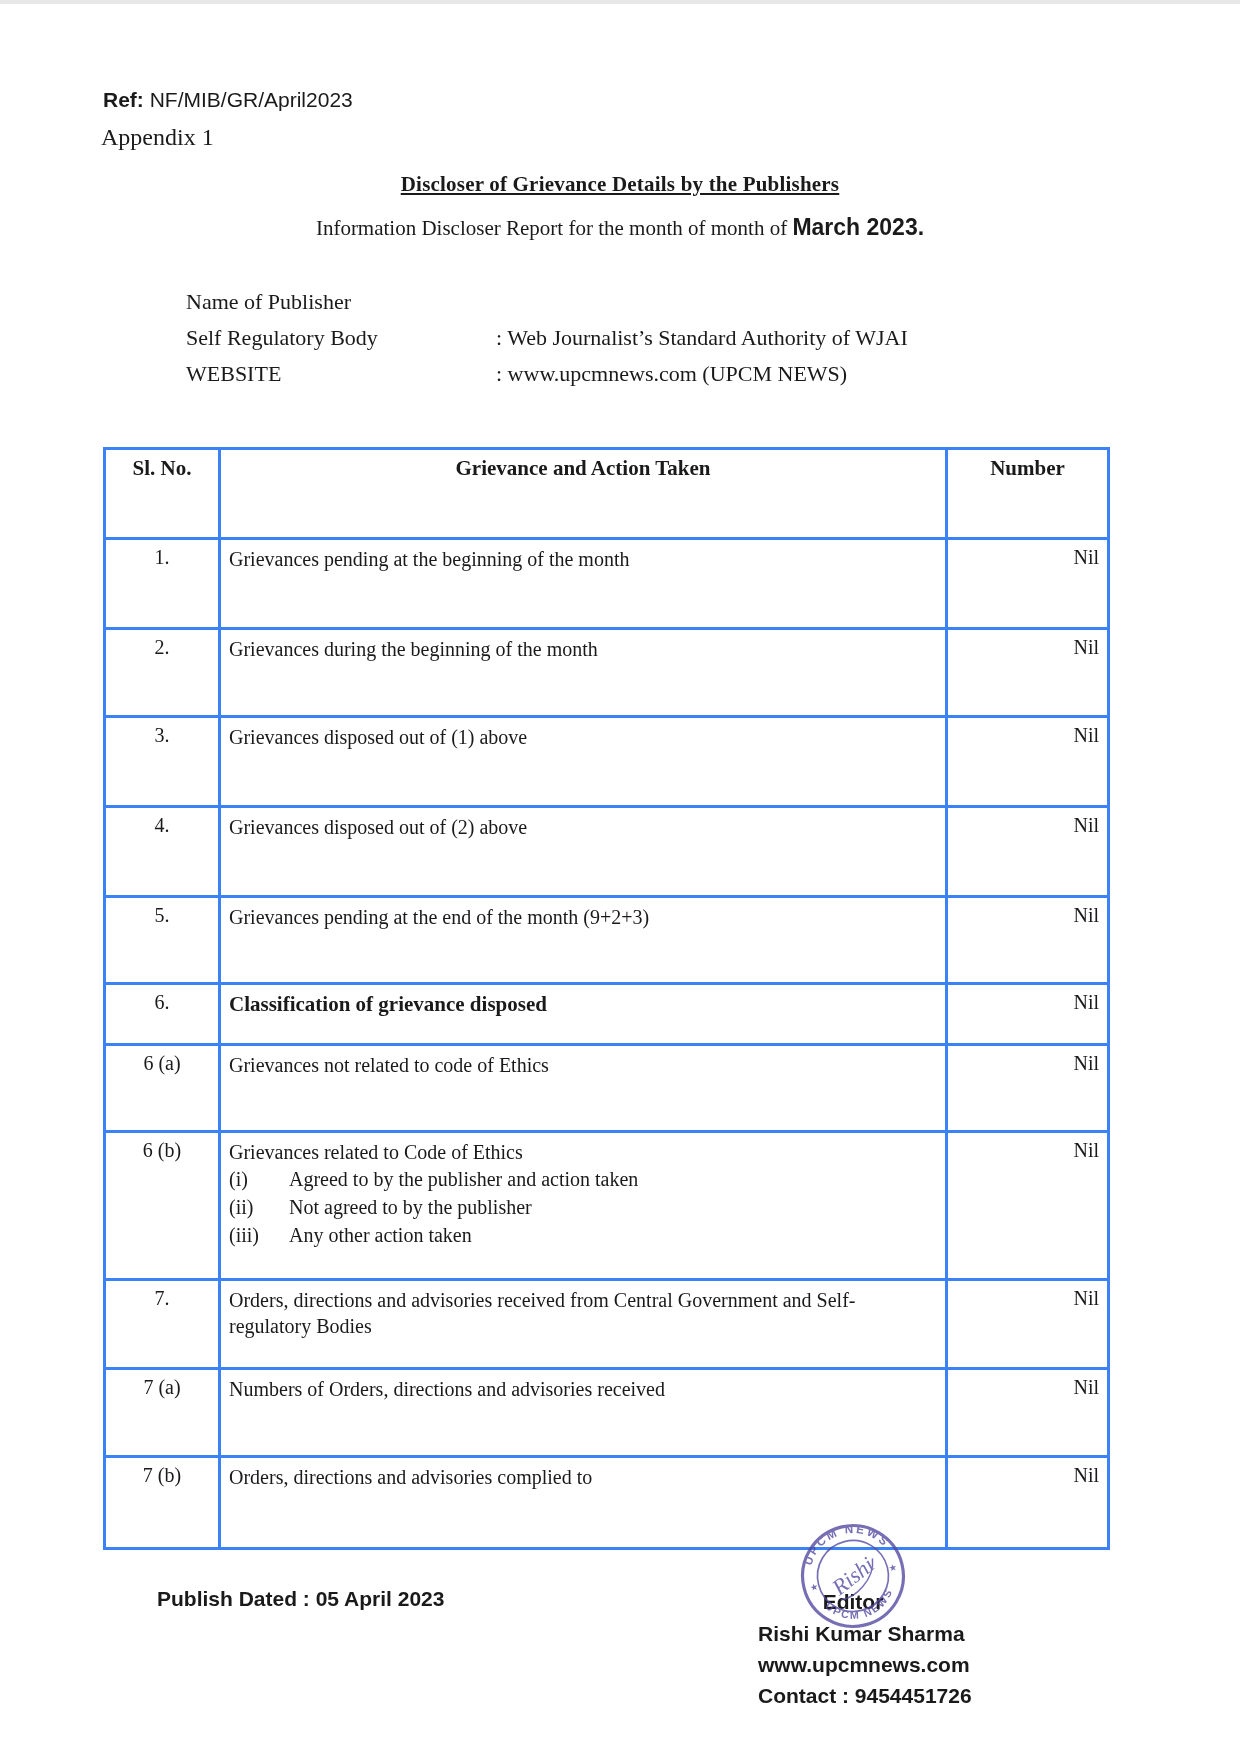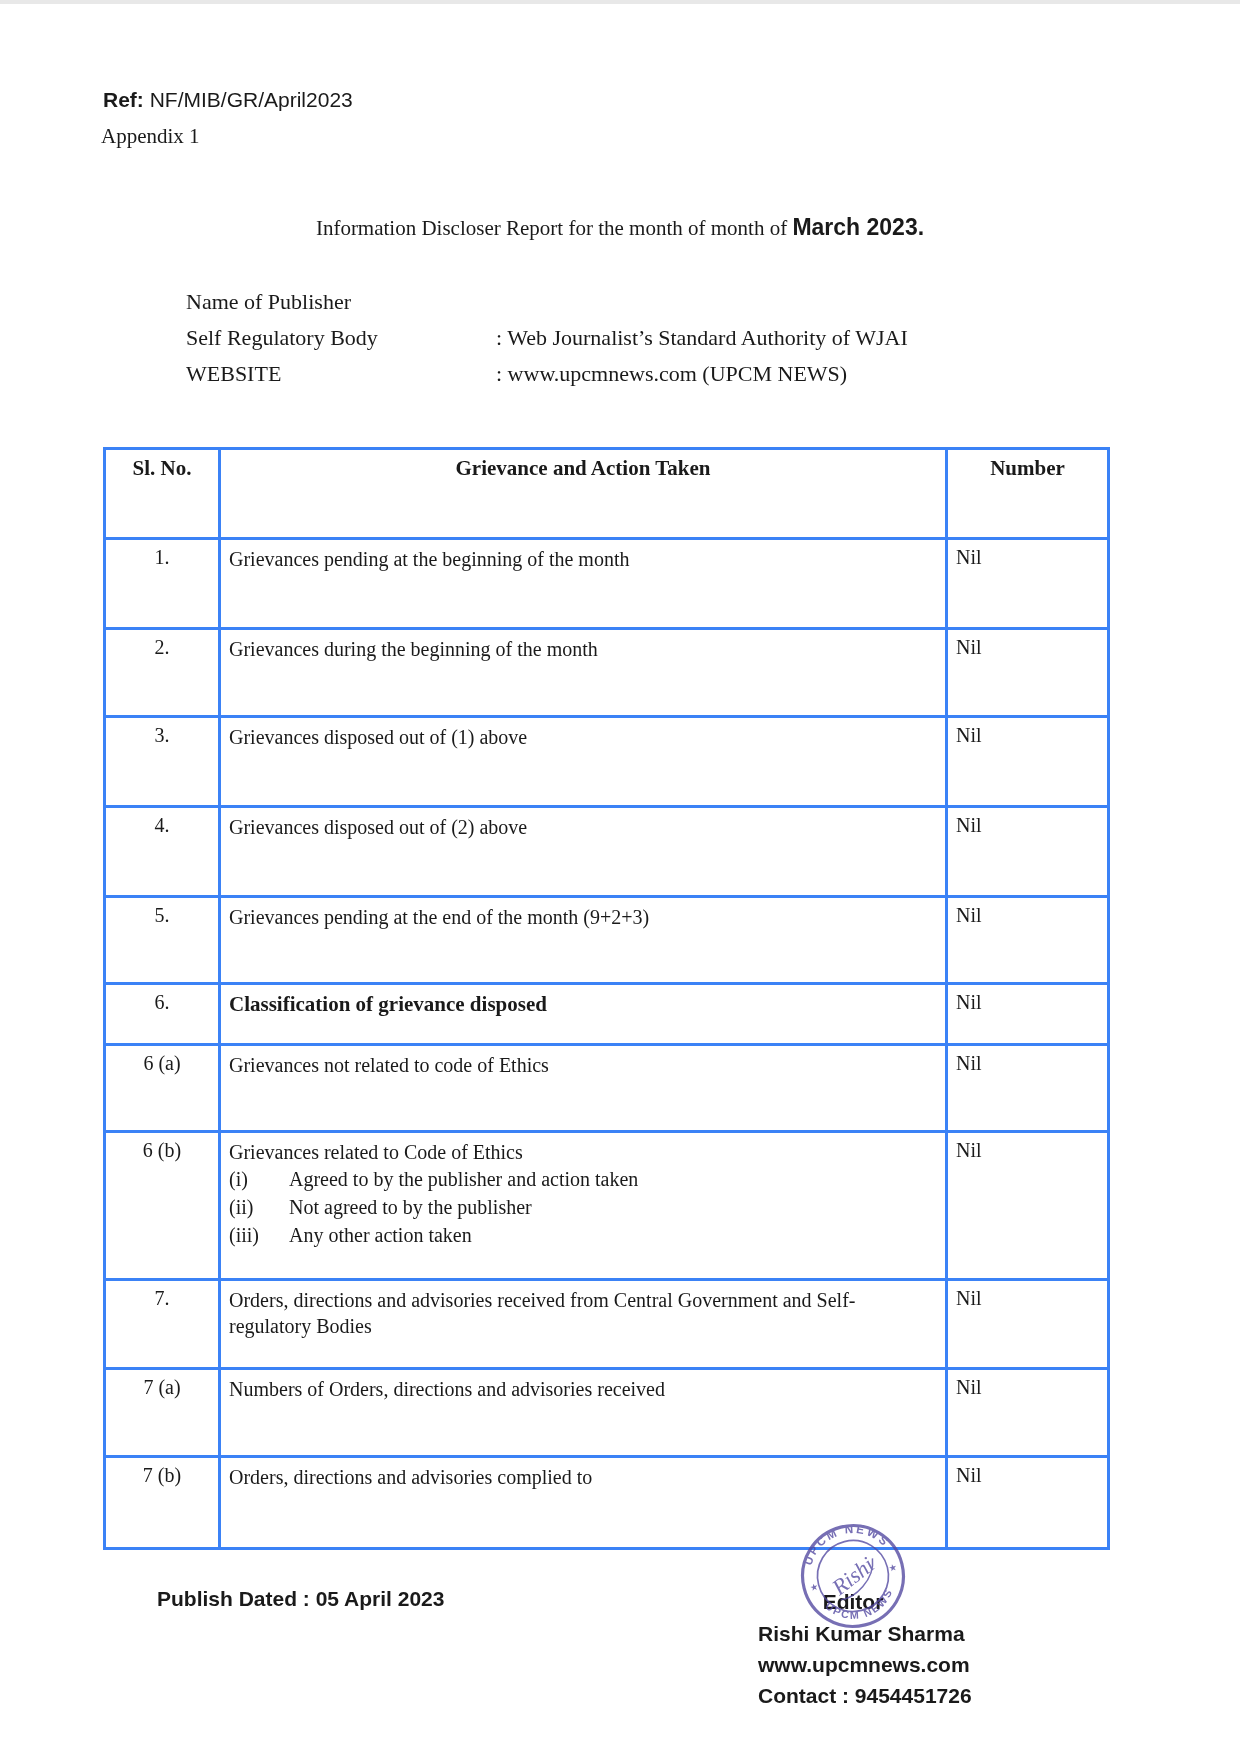--- a/index.html
+++ b/index.html
@@ -14,21 +14,21 @@
     overflow:hidden;
   }
   .ref {
     position:absolute; left:103px; top:84px;
     font-family:"Liberation Sans", sans-serif;
     font-size:21px;
   }
   .ref b { font-weight:bold; }
   .appendix {
     position:absolute; left:101px; top:120px;
-    font-size:21px;
+    font-size:24px;
   }
   .doc-title {
     position:absolute; left:0; top:168px; width:1240px;
     text-align:center;
     font-size:21px; font-weight:bold;
     text-decoration:underline;
     letter-spacing:0.2px;
   }
   .doc-subtitle {
     position:absolute; left:0; top:210px; width:1240px;
@@ -58,21 +58,21 @@
   table.grid td, table.grid th {
     border:3px solid #3b82f6;
     vertical-align:top;
     padding:6px 8px 4px 8px;
   }
   th.c-sl, th.c-gr, th.c-num { text-align:center; font-weight:bold; font-size:21px; }
   td.c-sl { text-align:center; }
   td.c-gr { padding-left:12px; }
   .cell-text { max-width:650px; line-height:26px; }
   .bold-row { font-weight:bold; font-size:21px; }
-  td.c-num { text-align:left; }
+  td.c-num { text-align:right; }
   .h90 { height:90px; } .h88 { height:88px; } .h87 { height:87px; }
   .h61 { height:61px; } .h148 { height:148px; } .h89 { height:89px; }
   .h92 { height:92px; }
   .nil-top { vertical-align:top; padding-top:6px; }
   .nil-mid { vertical-align:top; padding-top:38px; }
   .nil-low { vertical-align:top; padding-top:50px; }
   .nil-bot { vertical-align:bottom; padding-bottom:8px; }
   .sub-line { display:flex; line-height:27px; margin-top:1px; }
   .sub-n { width:60px; }
   .sub-t { flex:1; }
@@ -106,20 +106,21 @@
 
 <div class="page">
 
   <div class="ref">
     <b>Ref:</b>
     <span>NF/MIB/GR/April2023</span>
   </div>
 
   <div class="appendix">Appendix 1</div>
 
+  <div class="doc-title">Discloser of Grievance Details by the Publishers</div>
 
   <div class="doc-subtitle">
     <span>Information Discloser Report for the month of month of </span><span class="month">March 2023.</span>
   </div>
 
   <div class="info-block">
     <div class="info-row">
       <div class="info-label">Name of Publisher</div>
     </div>
     <div class="info-row">

